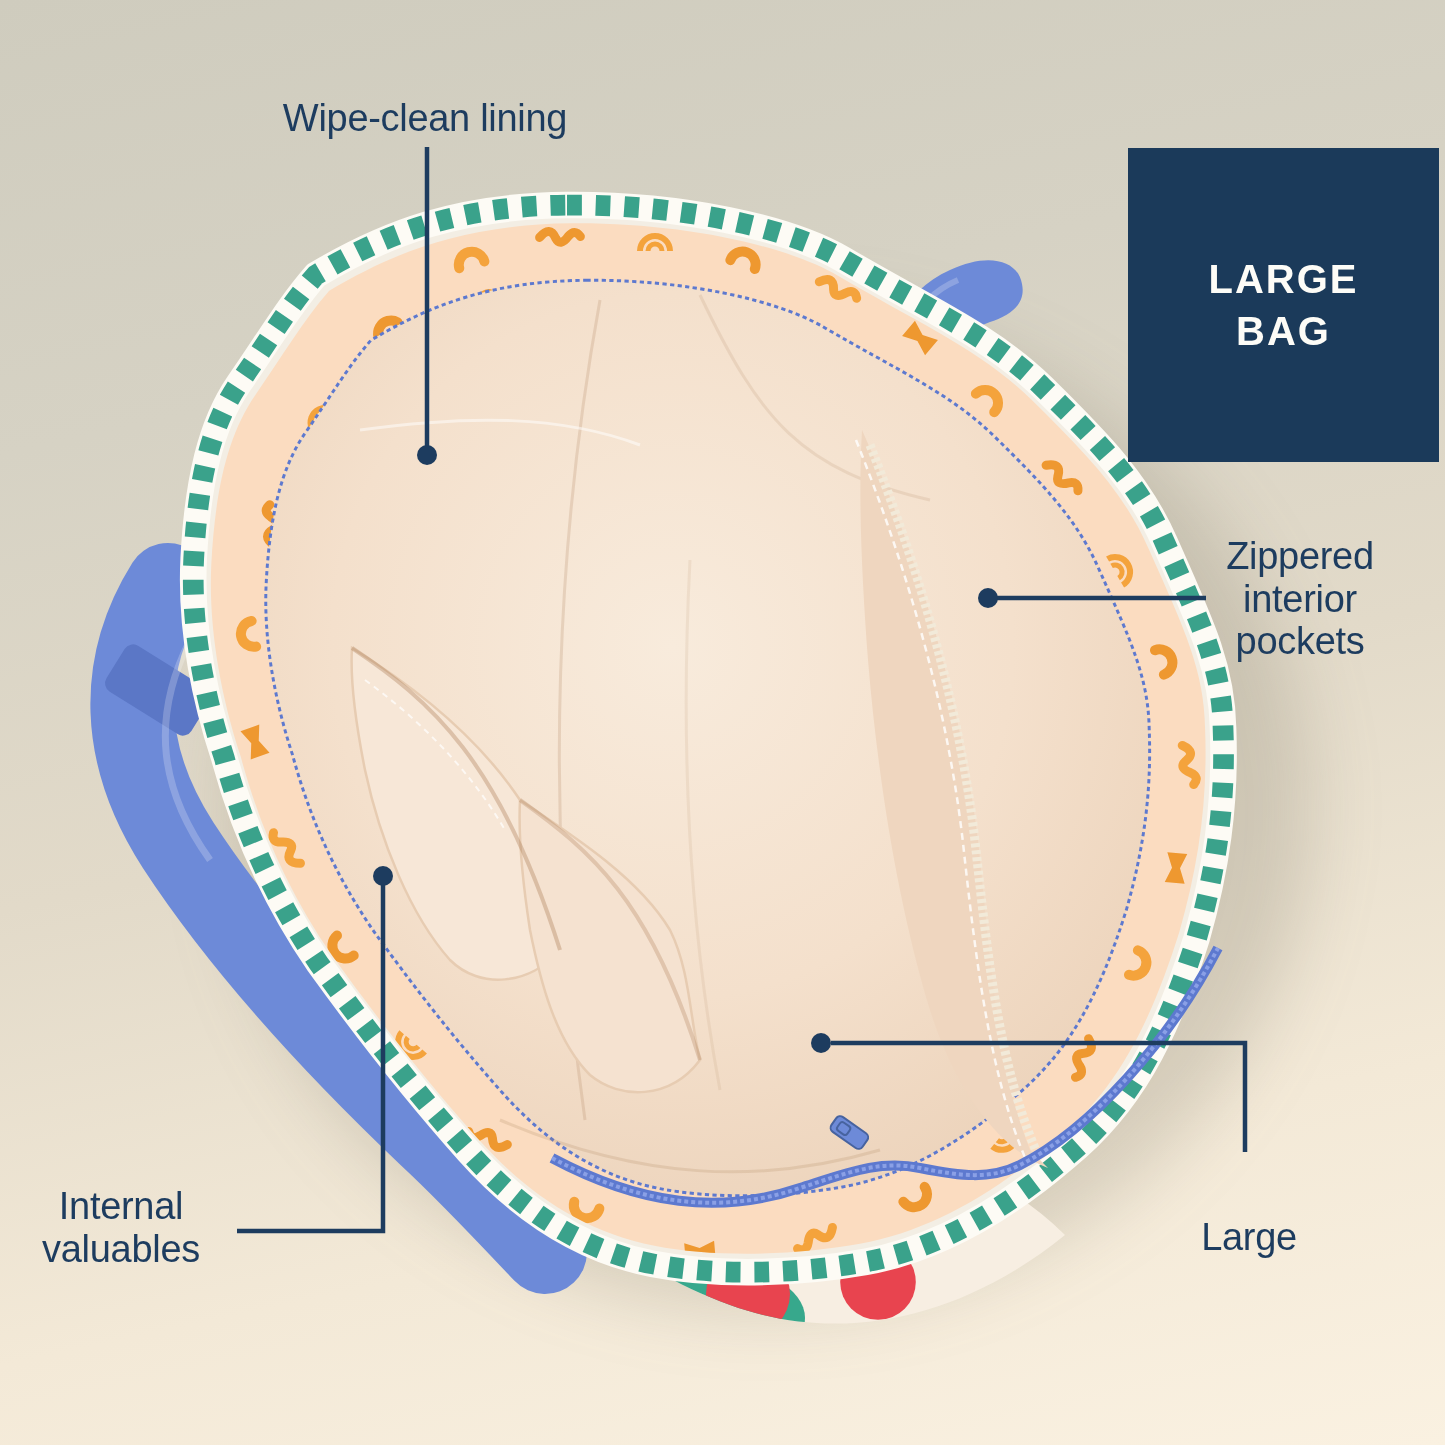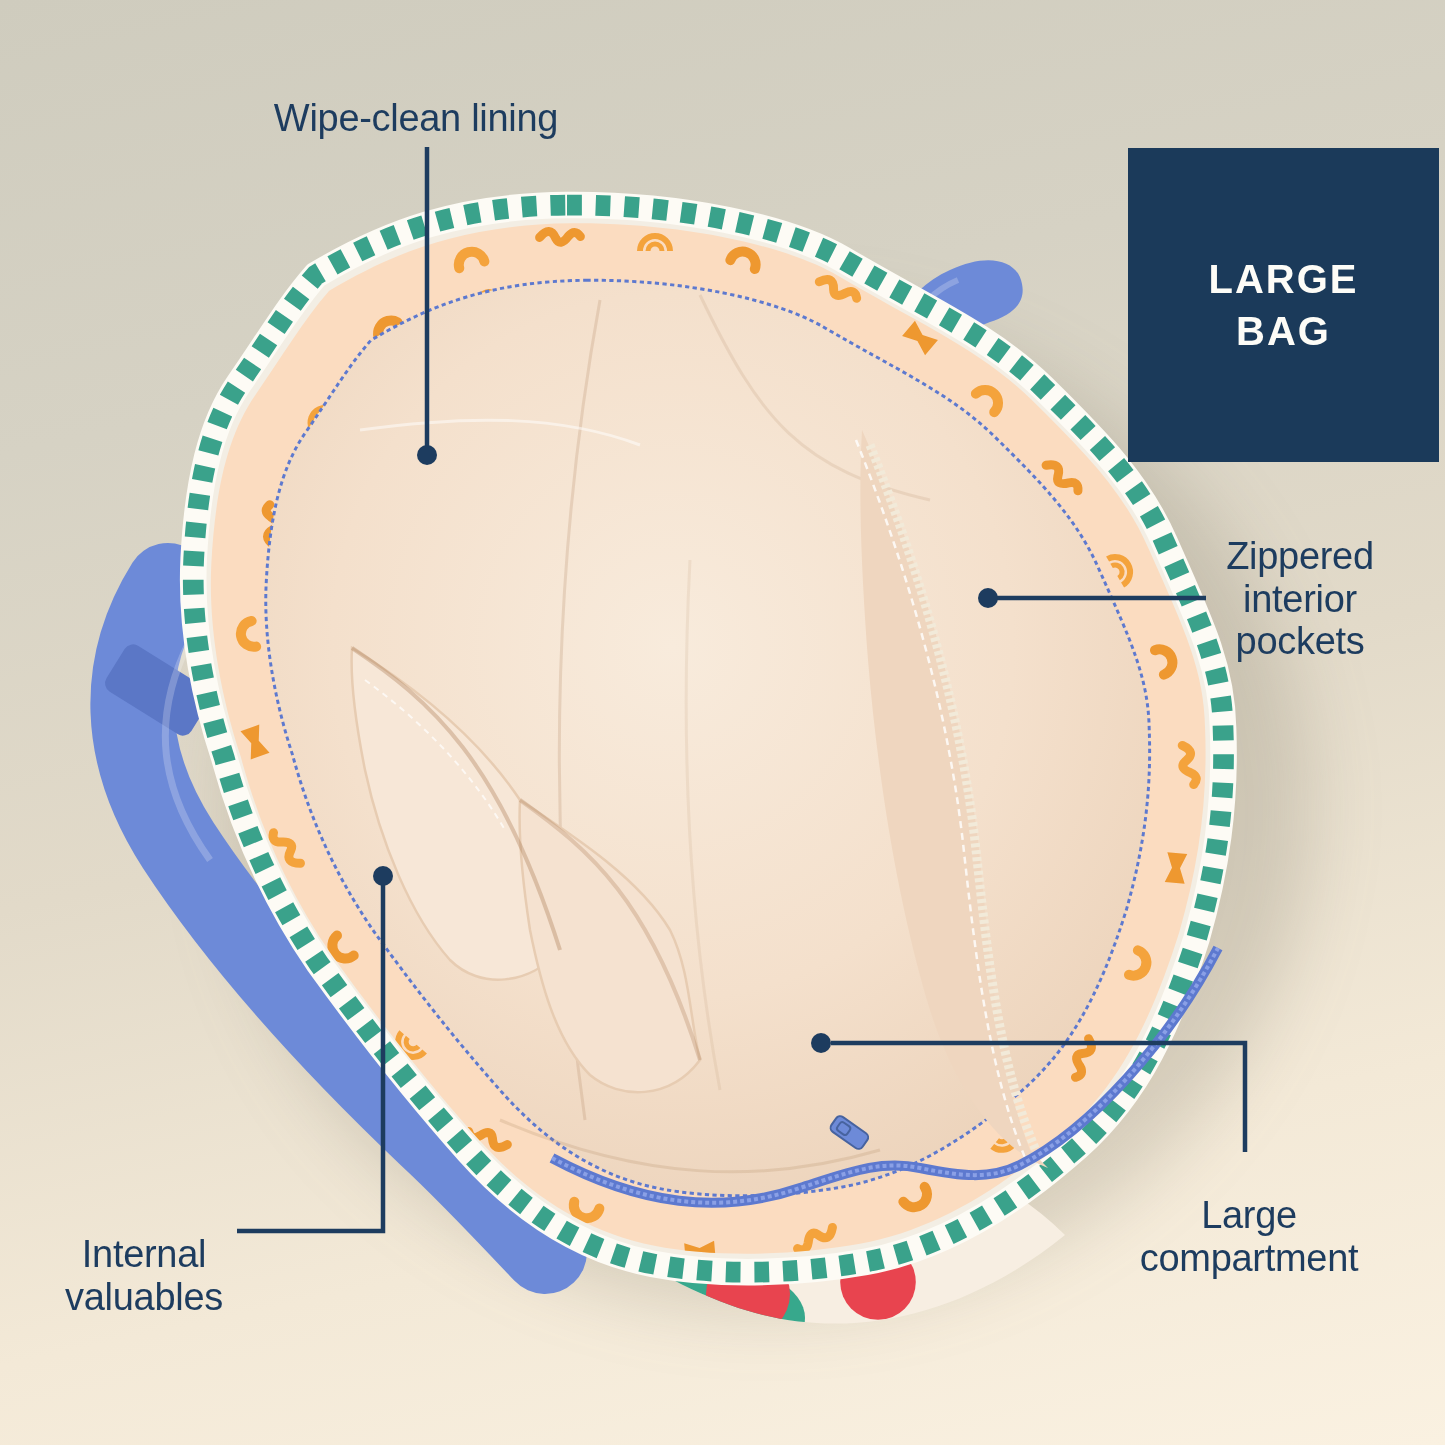--- a/index.html
+++ b/index.html
@@ -15,23 +15,23 @@
     display:flex;flex-direction:column;align-items:center;justify-content:center;
     font-size:40px;font-weight:700;letter-spacing:2px;line-height:1.3;text-align:center;
   }
   .badge span{display:block;}
   .callout{
     position:absolute;transform:translate(-50%,-50%);
     color:var(--navy,#1d3c5f);font-size:38px;line-height:1.12;letter-spacing:-0.3px;
     text-align:center;white-space:nowrap;font-weight:400;
   }
   .callout span{display:block;}
-  .c-wipe{left:416px;top:118px;}
+  .c-wipe{left:425px;top:118px;}
   .c-zip{left:1300px;top:599px;text-align:center;}
-  .c-int{left:144px;top:1228px;margin-top:48px;}
+  .c-int{left:121px;top:1228px;}
   .c-comp{left:1249px;top:1237px;}
   .leader{stroke:var(--navy,#1d3c5f);stroke-width:4.5;fill:none;}
   .ldot{fill:var(--navy,#1d3c5f);}
   .blur-soft{filter:blur(34px);}
 </style>
 </head>
 <body>
 
 <div class="stage">
 
@@ -224,16 +224,15 @@
     <span>pockets</span>
   </div>
 
   <div class="callout c-int">
     <span>Internal</span>
     <span>valuables</span>
   </div>
 
   <div class="callout c-comp">
     <span>Large</span>
-    <span>compartment</span>
   </div>
 
 </div>
 
 </body></html>

